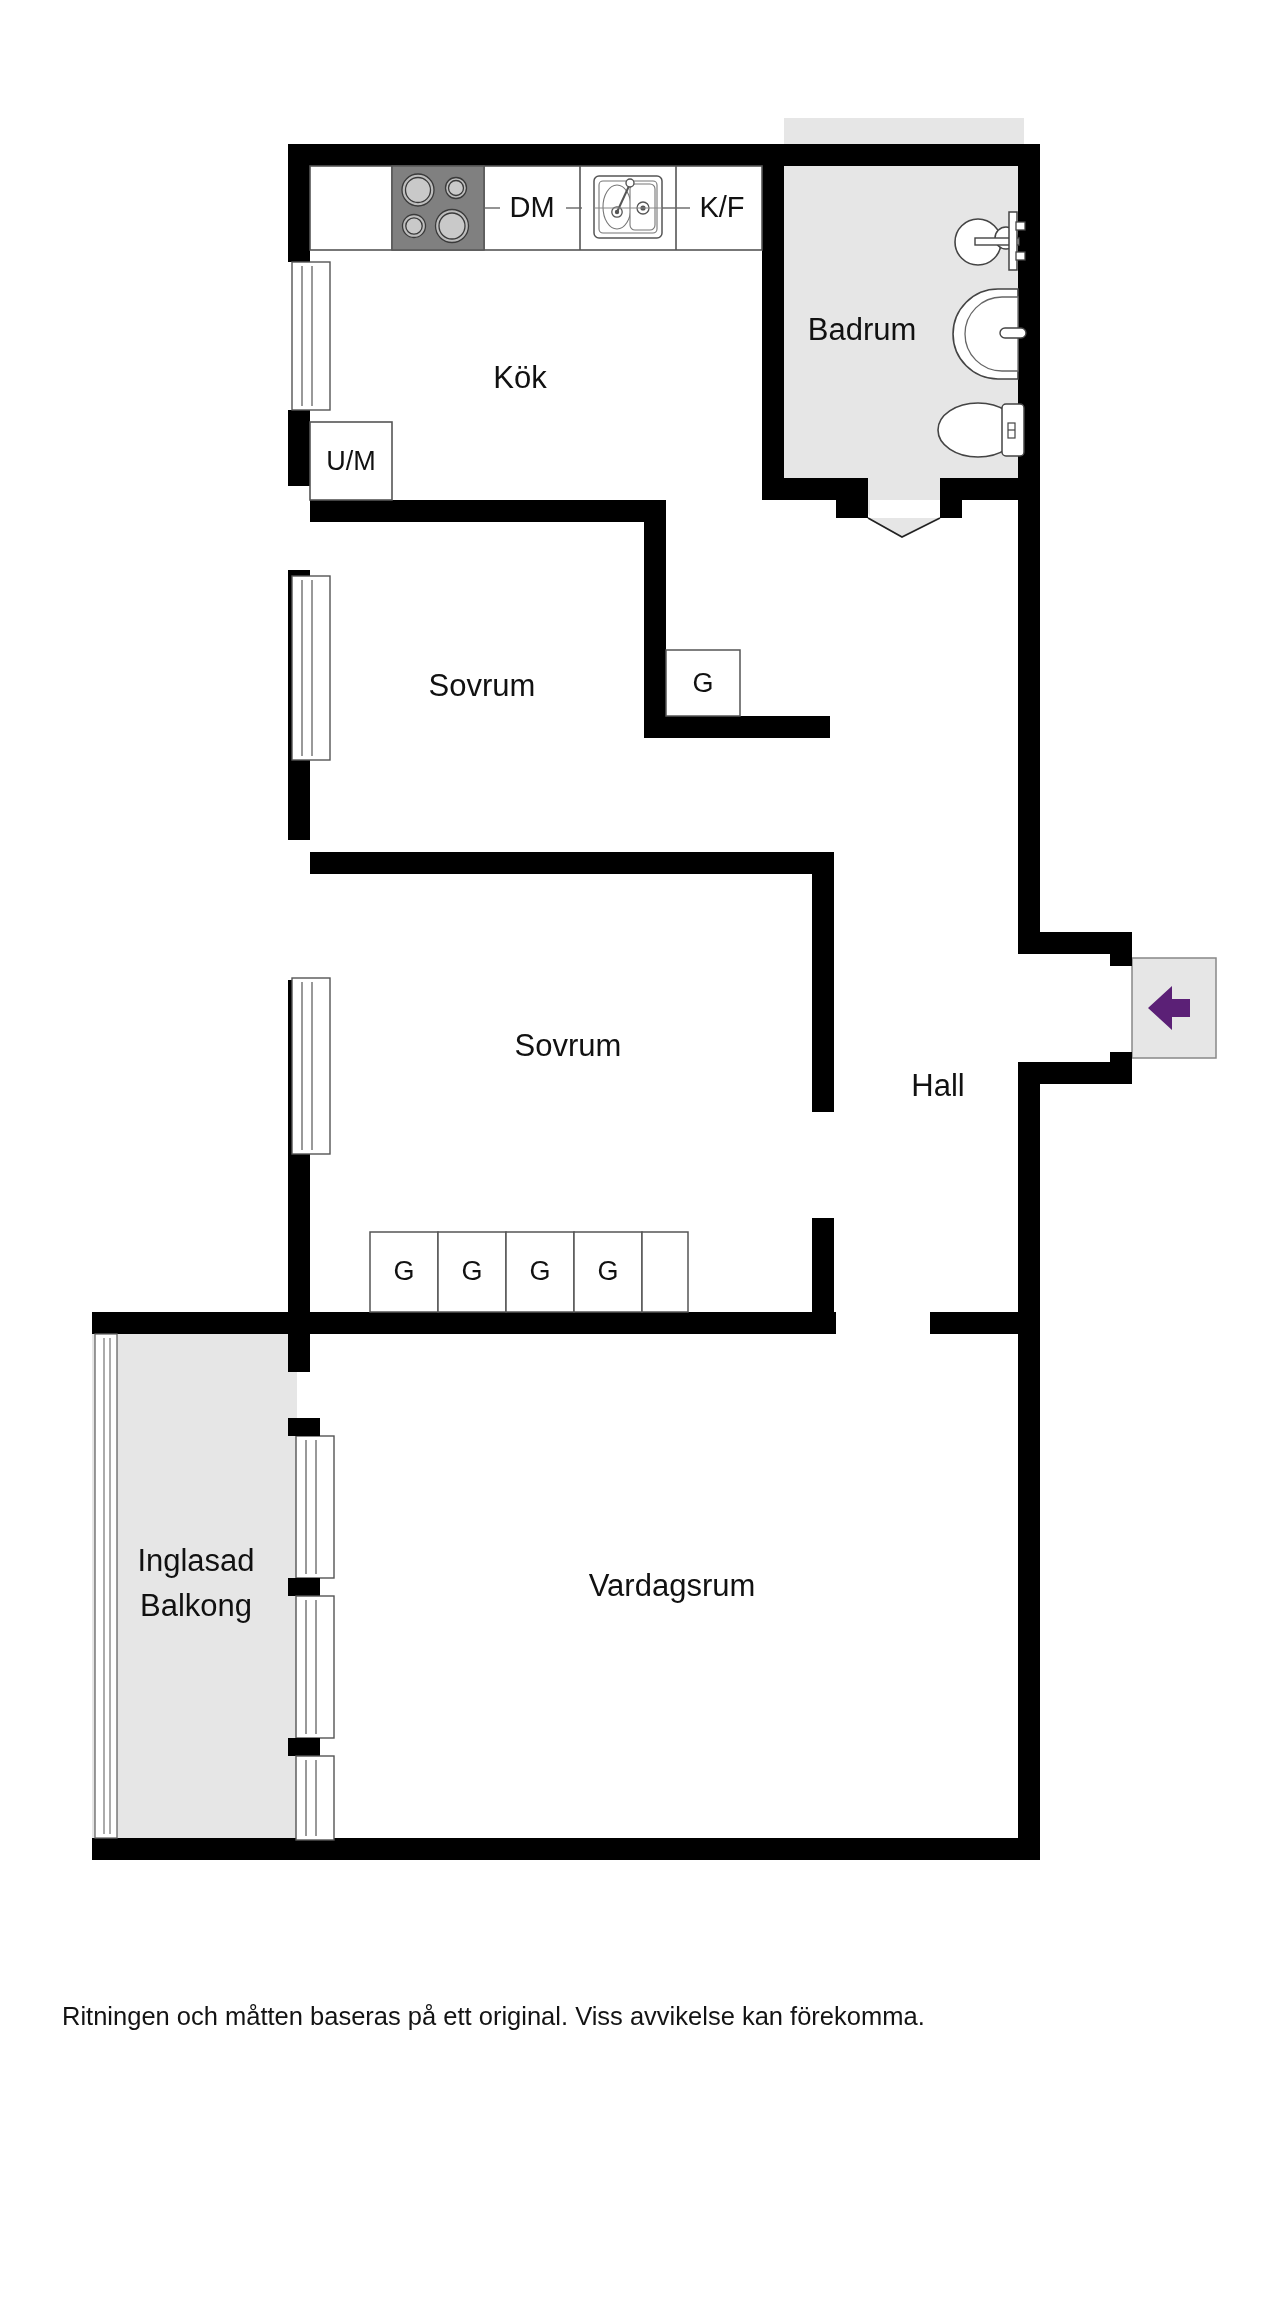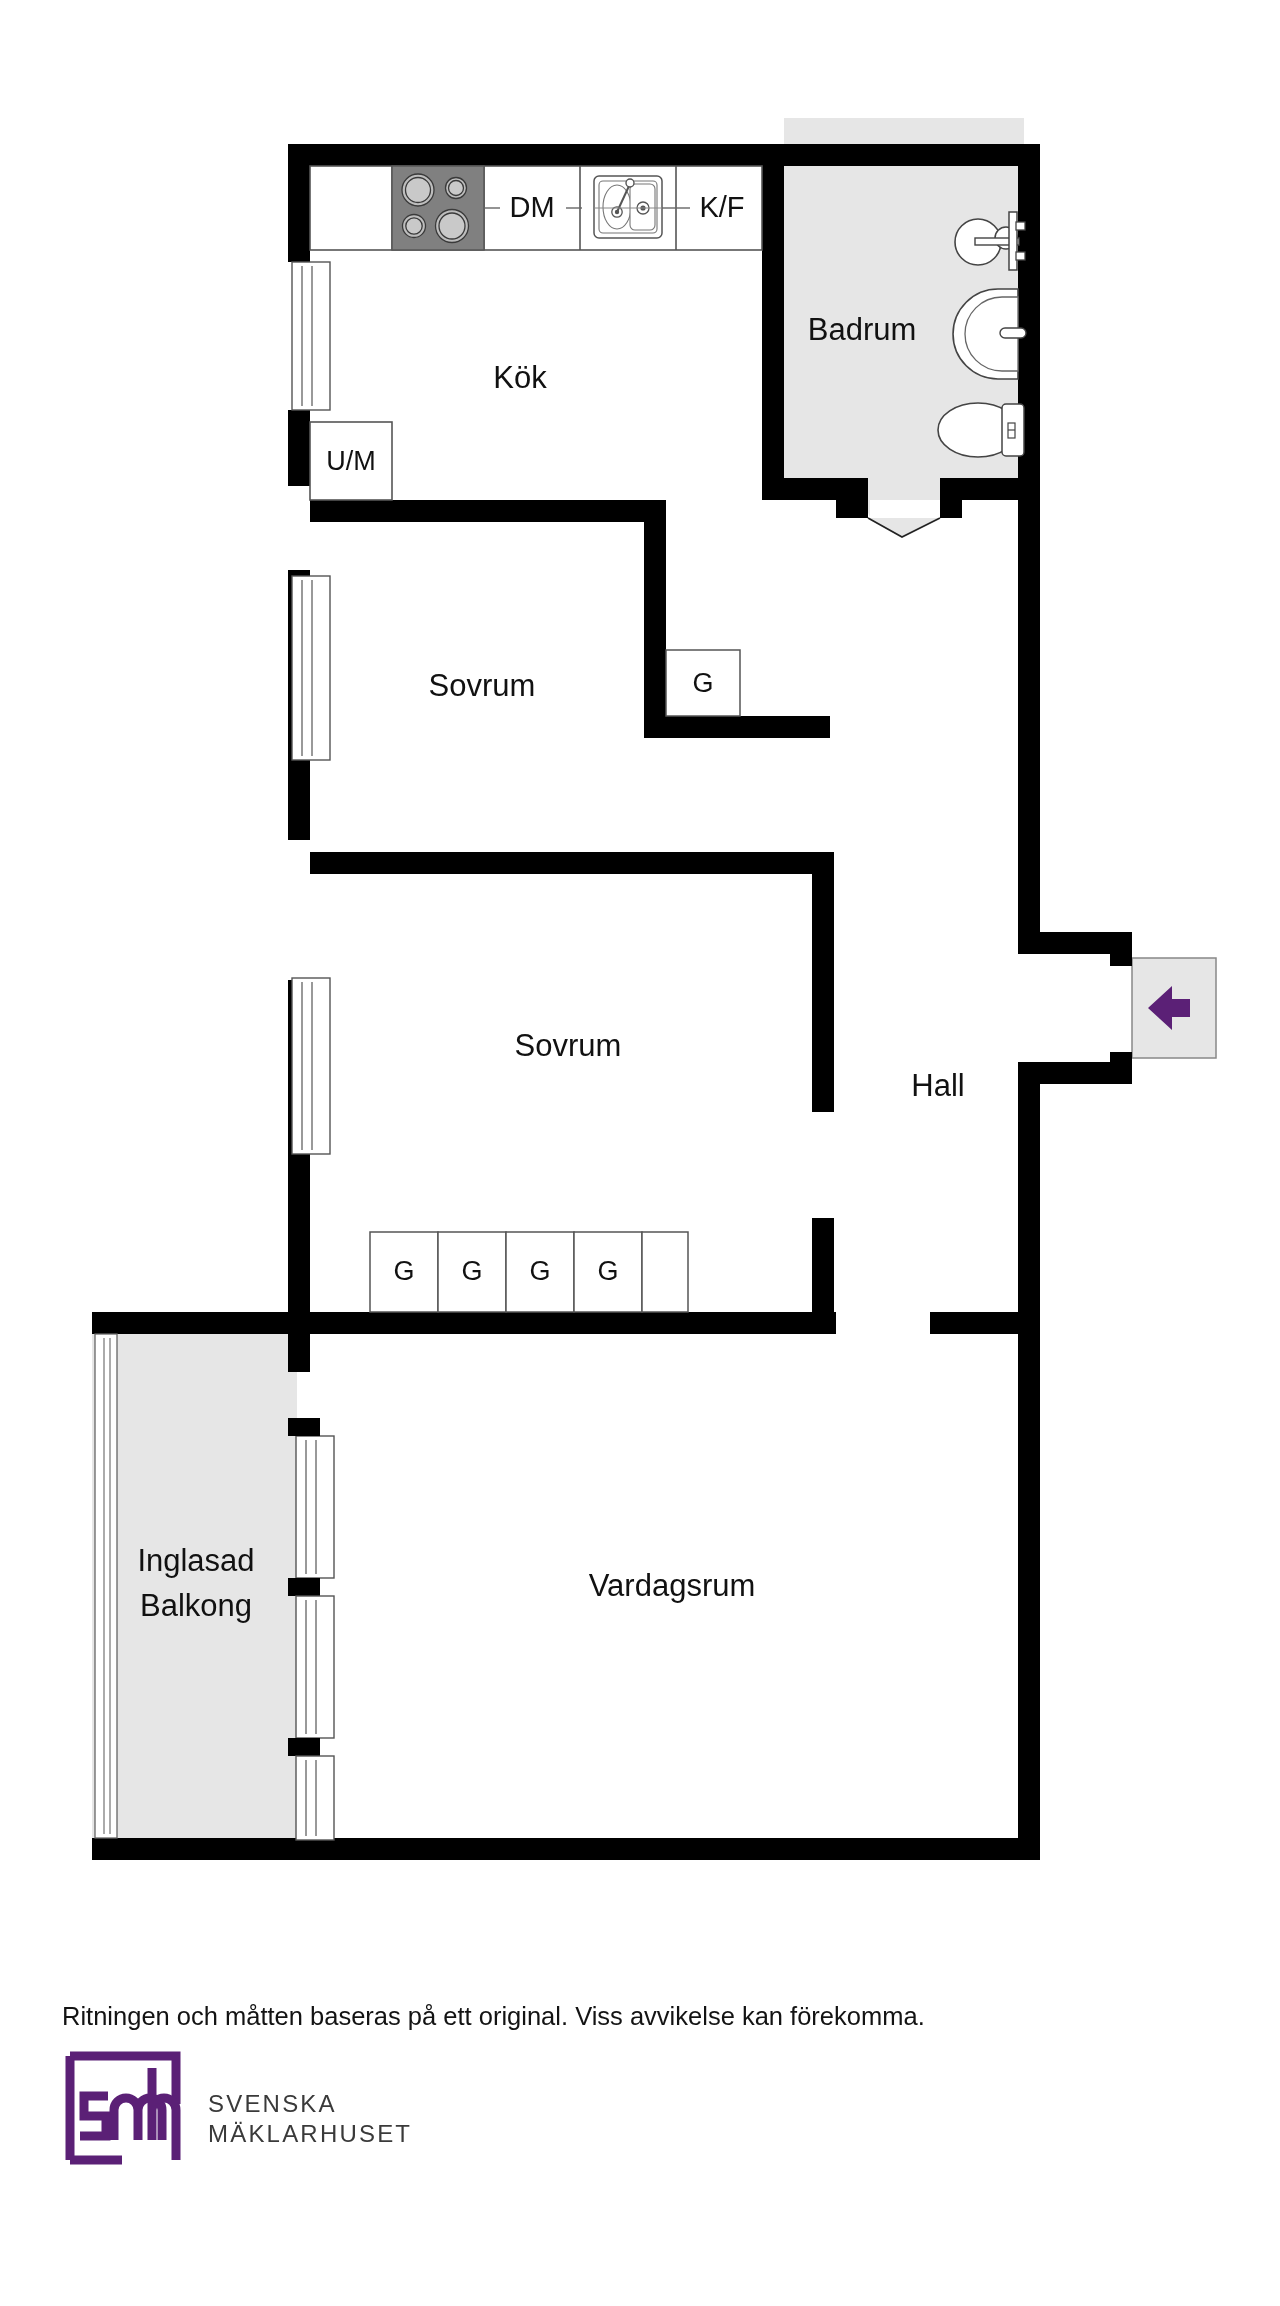--- a/index.html
+++ b/index.html
@@ -300,32 +300,14 @@
     <text class="rm-label" x="196" y="1608">Balkong</text>
   </g>
 
 </svg>
 </div>
 
 <div id="footer">
 
   <div id="disclaimer">Ritningen och måtten baseras på ett original. Viss avvikelse kan förekomma.</div>
 
-  <div id="brand">
-    <svg id="brand-mark" viewBox="0 0 122 118">
-
-      <path d="M 8 8 L 114 8 L 114 56" fill="none" stroke="#5b2076" stroke-width="9"></path>
-      <path d="M 8 8 L 8 112" fill="none" stroke="#5b2076" stroke-width="9"></path>
-      <path d="M 8 112 L 60 112" fill="none" stroke="#5b2076" stroke-width="9"></path>
-
-      <path d="M 46 48 L 22 48 L 22 68 L 44 68 L 44 88 L 18 88" fill="none" stroke="#5b2076" stroke-width="9" stroke-linecap="butt"></path>
-
-      <path d="M 52 92 L 52 62 A 12 12 0 0 1 76 62 L 76 92 M 76 62 A 12 12 0 0 1 100 62 L 100 92" fill="none" stroke="#5b2076" stroke-width="9"></path>
-
-      <path d="M 90 20 L 90 92 M 90 62 A 12 12 0 0 1 114 62 L 114 112" fill="none" stroke="#5b2076" stroke-width="9"></path>
-    </svg>
-    <div id="brand-text">
-      <div>SVENSKA</div>
-      <div>MÄKLARHUSET</div>
-    </div>
-  </div>
 
 </div>
 
 </body></html>

